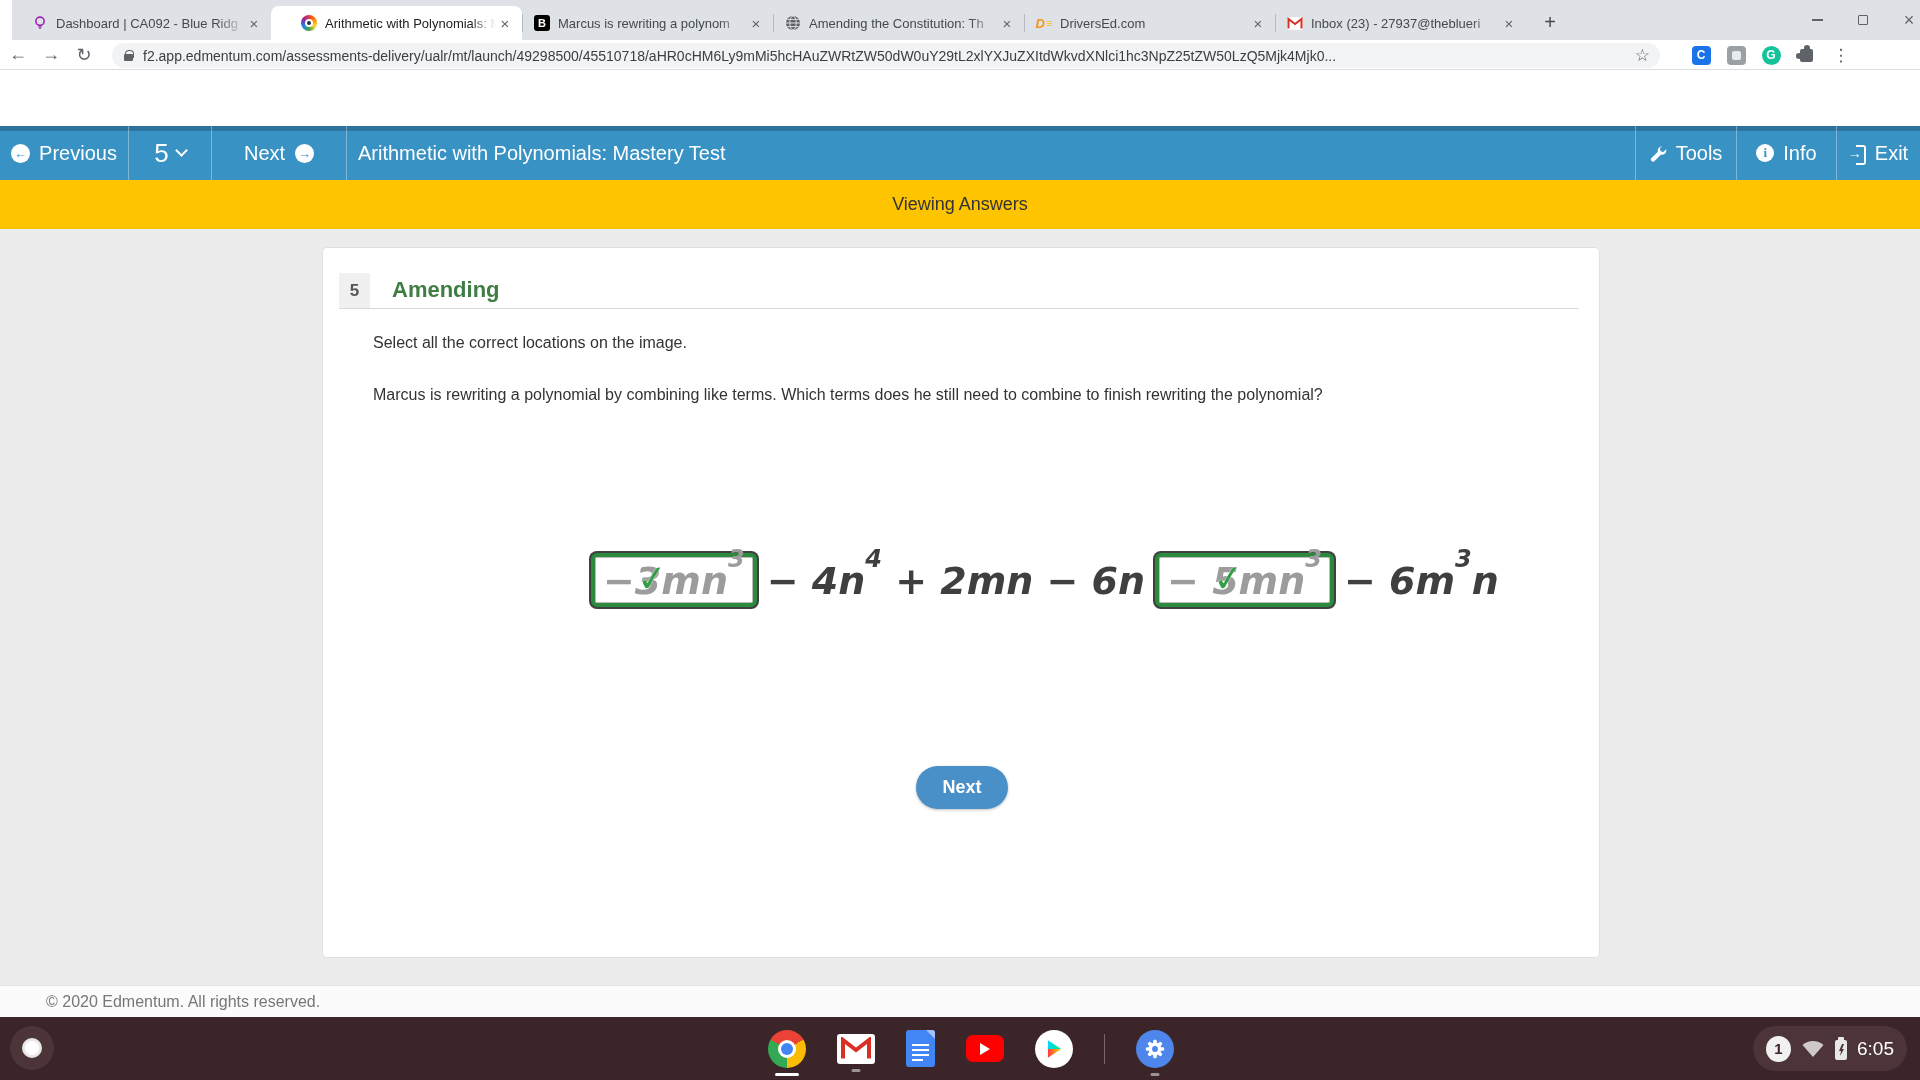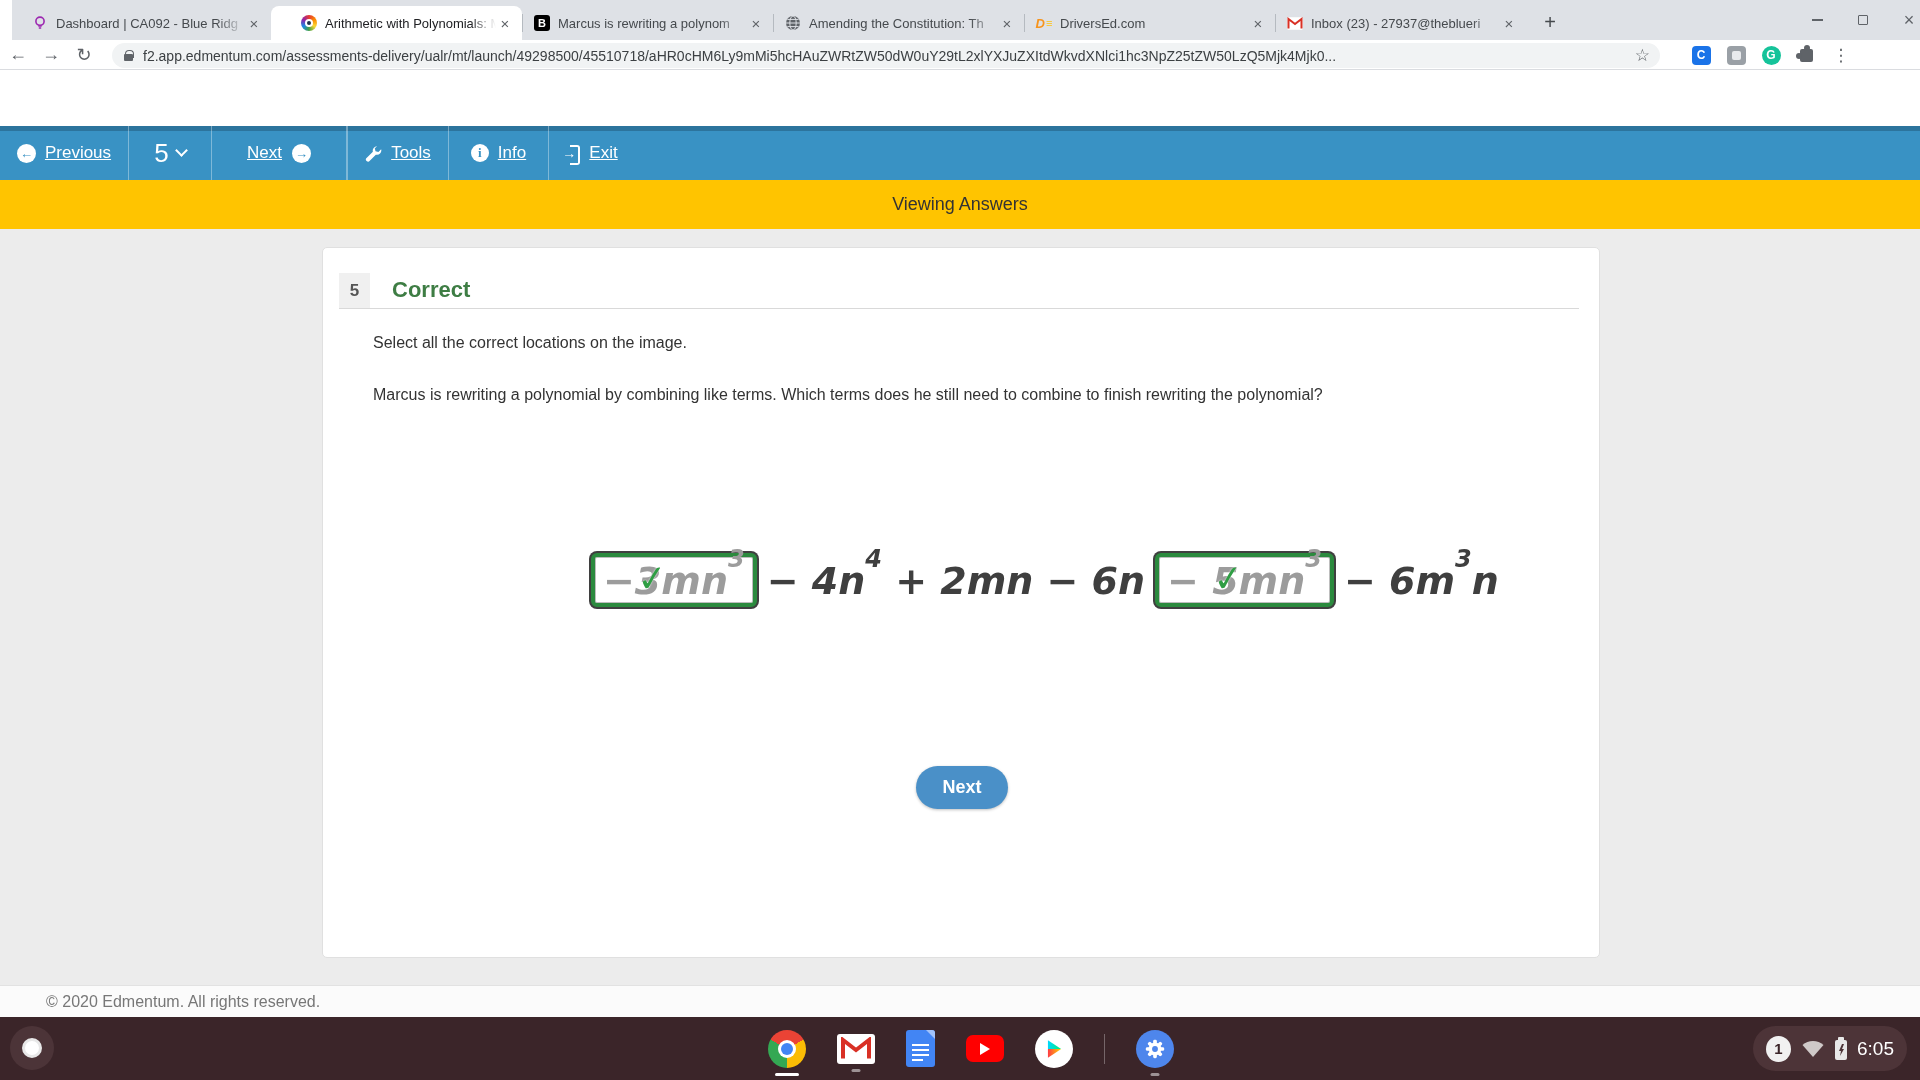--- a/index.html
+++ b/index.html
@@ -65,21 +65,21 @@
   
   .page-gap { position:absolute; left:0; top:71px; width:1920px; height:55px; background:#fff; }
 
   .bluebar { position:absolute; left:0; top:126px; width:1920px; height:54px; background:#3992c4;
     box-shadow:inset 0 5px 0 rgba(20,60,85,.35); display:flex; align-items:stretch; color:#fff; }
   .bb-section { display:flex; align-items:center; justify-content:center; cursor:pointer; }
   .bb-divider { width:1px; background:rgba(255,255,255,.35); }
   .bb-prev { width:128px; gap:9px; }
   .bb-qsel { width:82px; gap:8px; }
   .bb-next { width:134px; gap:10px; }
-  .bb-label { font-size:17px;text-decoration:underline; }
+  .bb-label { font-size:20px; }
   .bb-qnum { font-size:26px; font-weight:400; }
   .circle-arrow { width:19px; height:19px; border-radius:50%; background:#fff; color:#3992c4;
     display:flex; align-items:center; justify-content:center; font-size:13px; font-weight:bold; }
   .chevron-down { width:9px; height:9px; border-right:2.5px solid #fff; border-bottom:2.5px solid #fff;
     transform:rotate(45deg); margin-top:-5px; }
   .bb-title { flex:1; display:flex; align-items:center; padding-left:11px; font-size:20px; }
   .bb-right { display:flex; align-items:stretch; }
   .bb-tools { width:100px; gap:9px; }
   .bb-info { width:99px; gap:9px; }
   .bb-exit { width:83px; gap:9px; }
@@ -271,20 +271,21 @@
   <div class="bb-section bb-qsel">
     <span class="bb-qnum">5</span>
     <span class="chevron-down"></span>
   </div>
   <div class="bb-divider"></div>
   <div class="bb-section bb-next">
     <span class="bb-label">Next</span>
     <span class="circle-arrow">→</span>
   </div>
   <div class="bb-divider"></div>
+  <div class="bb-title">Arithmetic with Polynomials: Mastery Test</div>
   <div class="bb-right">
     <div class="bb-divider"></div>
     <div class="bb-section bb-tools">
       <span style="display:flex;">
         <svg width="17" height="17" viewBox="0 0 16 16">
             <path d="M11.4 1.2a4.1 4.1 0 0 0-4 5.1L1.7 12a2 2 0 1 0 2.8 2.8l5.7-5.7a4.1 4.1 0 0 0 5-5.1L12.6 6.5 9.9 5.8 9.2 3.1z" fill="#fff"></path>
           </svg>
       </span>
       <span class="bb-label">Tools</span>
     </div>
@@ -300,21 +301,21 @@
     </div>
   </div>
 </div>
 
 <div class="banner">Viewing Answers</div>
 
 <div class="content">
   <div class="card">
     <div class="q-header">
       <span class="q-num-box">5</span>
-      <span class="q-result">Correct</span>
+      <span class="q-result">Amending</span>
     </div>
     <div class="q-instruction">Select all the correct locations on the image.</div>
     <div class="q-prompt">Marcus is rewriting a polynomial by combining like terms. Which terms does he still need to combine to finish rewriting the polynomial?</div>
 
     <div class="expression">
       <span class="hotspot hotspot-1"><span>−3mn</span><sup>3</sup><span class="check-mark">✓</span></span>
       <span class="expr-seg"><span>− 4n</span><sup>4</sup> <span>+ 2mn − 6n</span></span>
       <span class="hotspot hotspot-2"><span>− 5mn</span><sup>3</sup><span class="check-mark">✓</span></span>
       <span class="expr-seg"><span>− 6m</span><sup>3</sup><span>n</span></span>
     </div>

